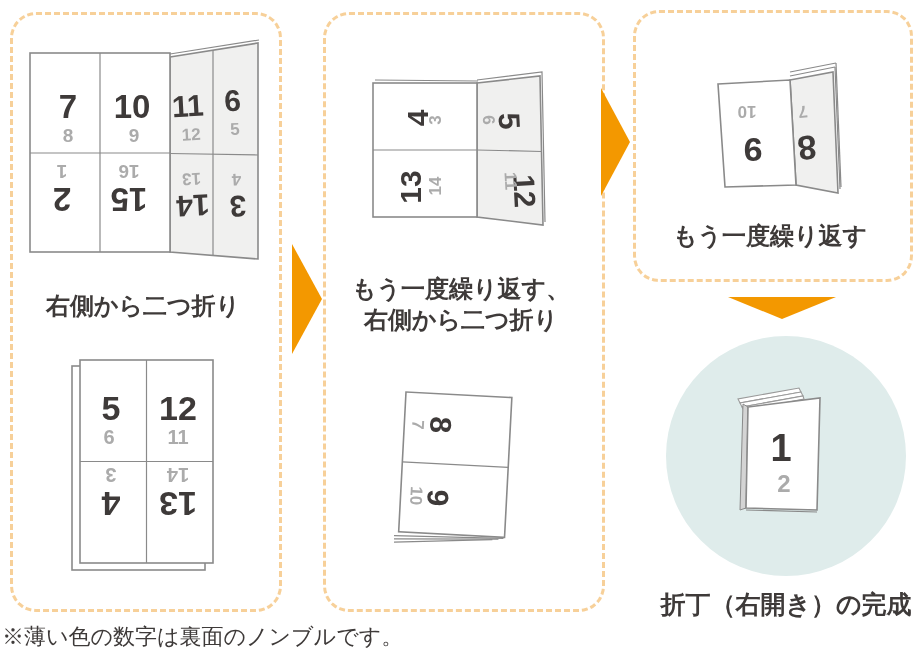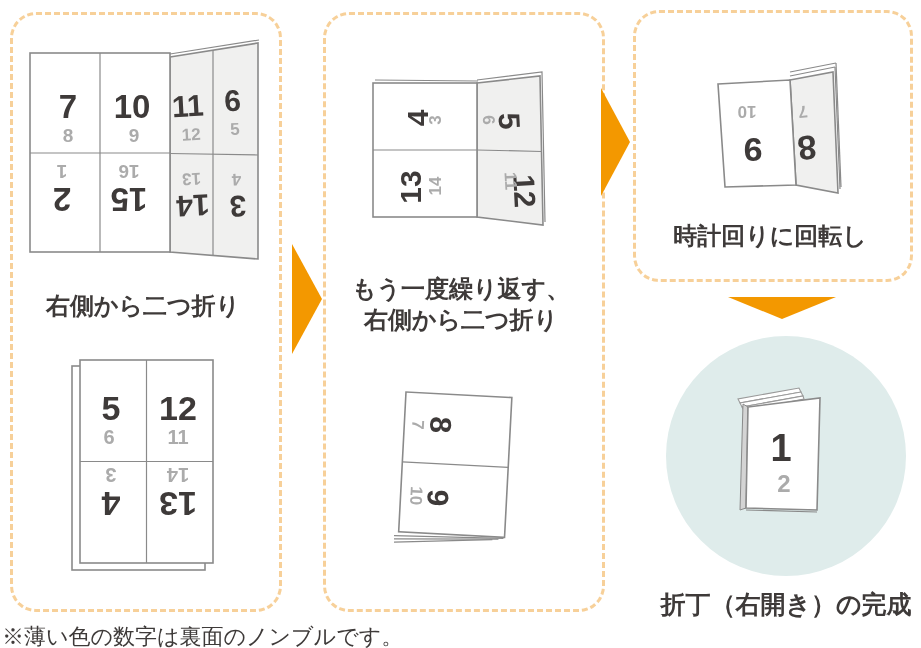--- a/index.html
+++ b/index.html
@@ -152,21 +152,21 @@
     <polyline class="edge" points="90,16 135,7"></polyline>
     <polyline class="edge" points="135,7 140,129"></polyline>
     <polygon class="flap" points="90,20 133,12 138,133 96,125"></polygon>
     <polygon class="sheet" points="18,24 90,20 96,125 25,127"></polygon>
     <text class="ng" transform="translate(47 52) rotate(180)" x="0" y="6" font-size="17">10</text>
     <text class="nd" transform="translate(53 90) rotate(180)" x="0" y="12" font-size="34">9</text>
     <text class="ng" transform="translate(103 52) rotate(174)" x="0" y="6" font-size="17">7</text>
     <text class="nd" transform="translate(107 88) rotate(174)" x="0" y="12" font-size="34">8</text>
   </svg>
 
-  <div class="step-label" style="top:220px;left:633px;width:274px">時計回りに回転し</div>
+  <div class="step-label" style="top:220px;left:633px;width:274px">もう一度繰り返す</div>
 
   <svg class="fig" style="left:726px;top:295px" width="112" height="26" viewBox="0 0 112 26">
     <polygon class="arrow" points="2,2 110,2 56,24"></polygon>
   </svg>
 
   <div class="result-circle"></div>
 
   <svg class="fig" style="left:730px;top:375px" width="120" height="150" viewBox="0 0 120 150">
     <polygon class="page-fan" points="10,28 71,17 69,13 8,24"></polygon>
     <polygon class="page-fan" points="12,32 73,21 71,17 10,28"></polygon>

